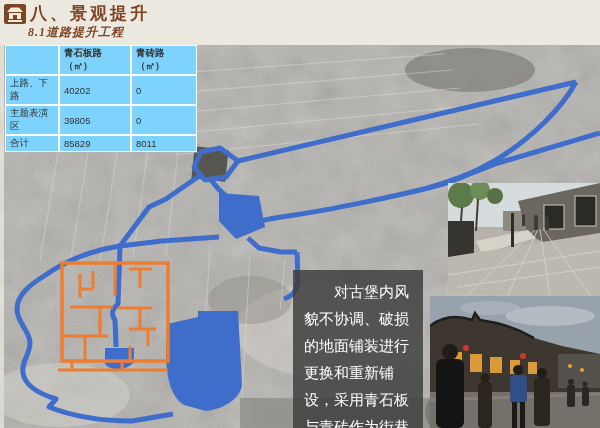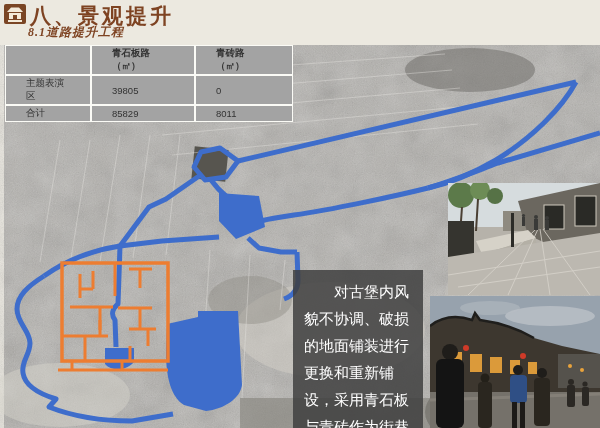--- a/index.html
+++ b/index.html
@@ -2,35 +2,35 @@
 <html><head>
 <meta charset="utf-8">
 <style>
   html,body{margin:0;padding:0;}
   body{width:600px;height:428px;overflow:hidden;background:#ece9e0;
        font-family:"Liberation Sans",sans-serif;}
   .slide{position:relative;width:600px;height:428px;background:#ece9e0;}
 
   
   .hdr-icon{position:absolute;left:4px;top:4px;width:22px;height:20px;}
-  .title{position:absolute;left:30px;top:2px;font-size:21px;font-weight:bold;
+  .title{position:absolute;left:30px;top:2px;font-size:17px;font-weight:bold;
          color:#7e4322;letter-spacing:3px;font-family:"Liberation Serif",serif;}
   .subtitle{position:absolute;left:28px;top:24px;font-size:12px;font-weight:bold;
          color:#7e4322;letter-spacing:1px;font-family:"Liberation Serif",serif;font-style:italic;}
 
   
   .map{position:absolute;left:0;top:45px;width:600px;height:383px;}
   .map svg{display:block;}
 
   
   table.area{position:absolute;left:5px;top:45px;border-collapse:separate;
          border-spacing:0;background:#c9e2b7;font-size:9.5px;color:#333;
          table-layout:fixed;}
-  table.area td,table.area th{border:1.5px solid #fbfbf6;padding:1px 20px;
-         height:12px;text-align:left;vertical-align:middle;background:#a3a3a3;}
+  table.area td,table.area th{border:1.5px solid #fbfbf6;padding:1px 4px;
+         height:12px;text-align:left;vertical-align:middle;background:#7dd3fc;}
   table.area th{font-weight:bold;}
   .c1{width:44px;} .c2{width:62px;} .c3{width:56px;}
 
   
   .note-box{position:absolute;left:293px;top:270px;width:130px;height:158px;
          background:rgba(62,62,62,0.84);color:#fff;padding:8px 11px;box-sizing:border-box;}
   .note-box p{margin:0;font-size:15px;line-height:1.8;text-indent:2em;}
   .legend{margin-top:9px;}
   .legend-row{display:flex;align-items:center;margin-top:12px;}
   .swatch{width:28px;height:12px;margin-left:8px;margin-right:13px;flex:none;}
@@ -149,20 +149,25 @@
   <div class="subtitle">8.1道路提升工程</div>
 
   <table class="area">
     <tbody>
         <tr>
       <th class="c1"></th>
       <th class="c2">青石板路（㎡）</th>
       <th class="c3">青砖路（㎡）</th>
     </tr>
     <tr>
+      <td>上路、下路</td>
+      <td>40202</td>
+      <td>0</td>
+    </tr>
+    <tr>
       <td>主题表演区</td>
       <td>39805</td>
       <td>0</td>
     </tr>
     <tr>
       <td>合计</td>
       <td>85829</td>
       <td>8011</td>
     </tr>
   </tbody>

